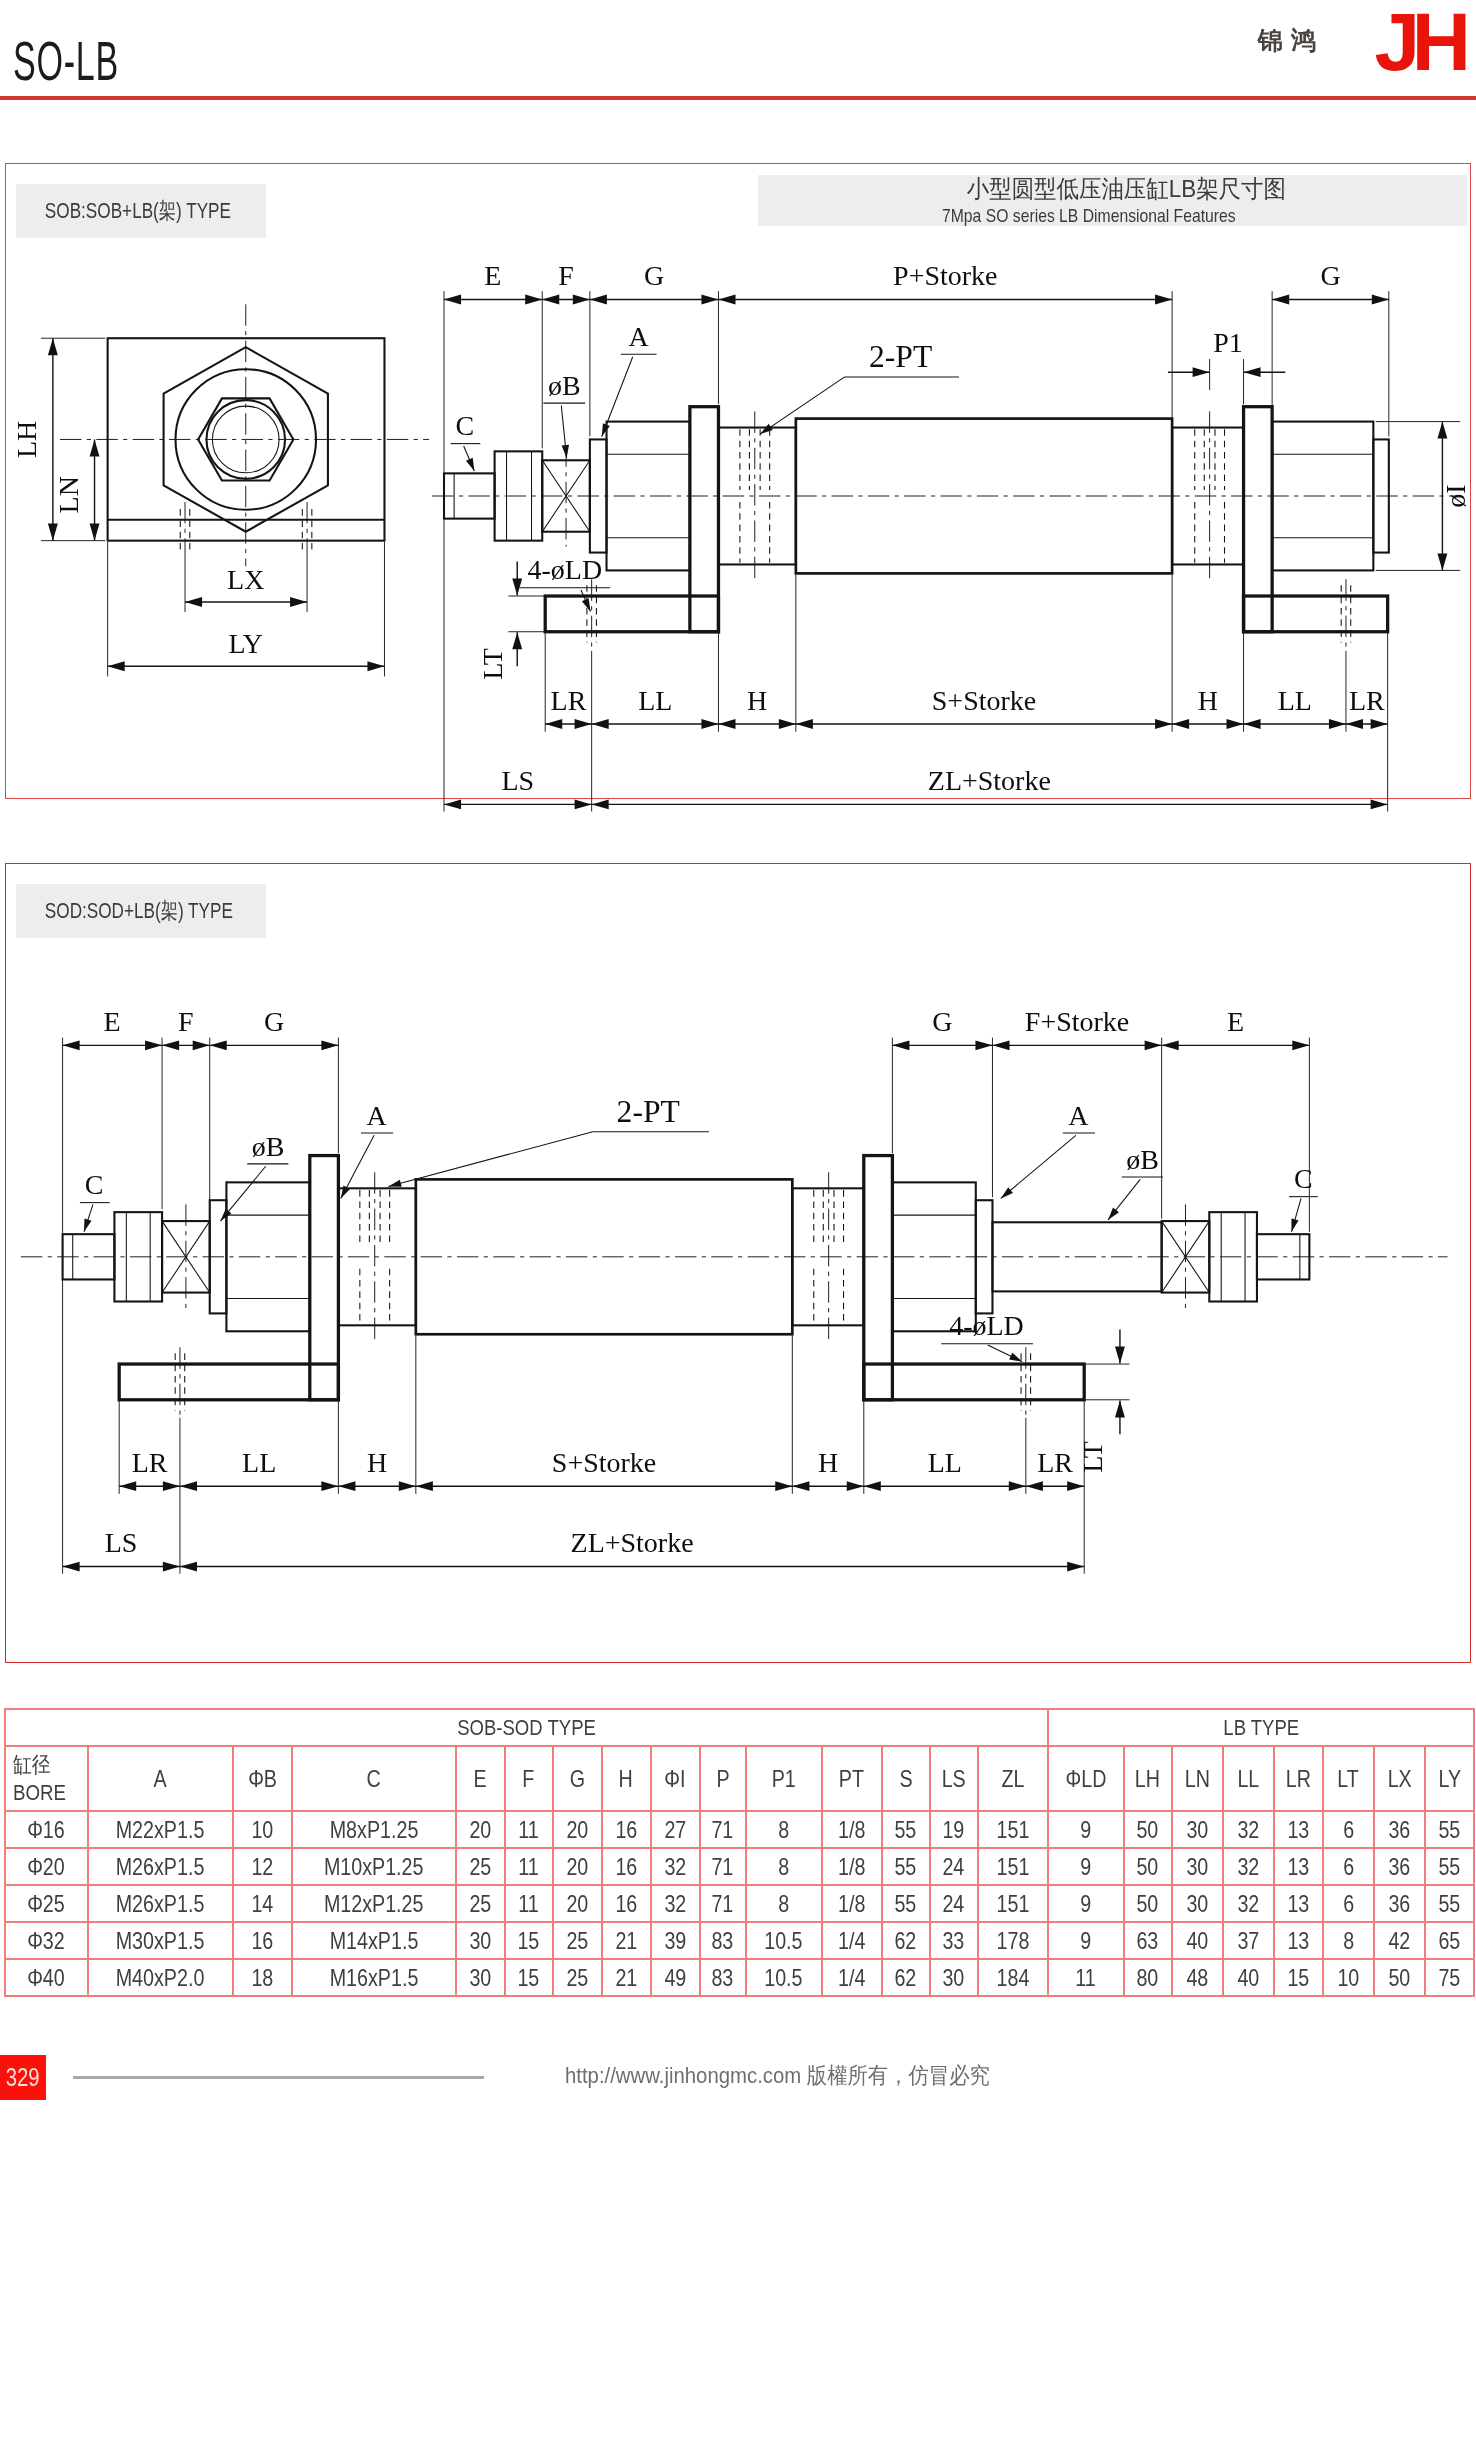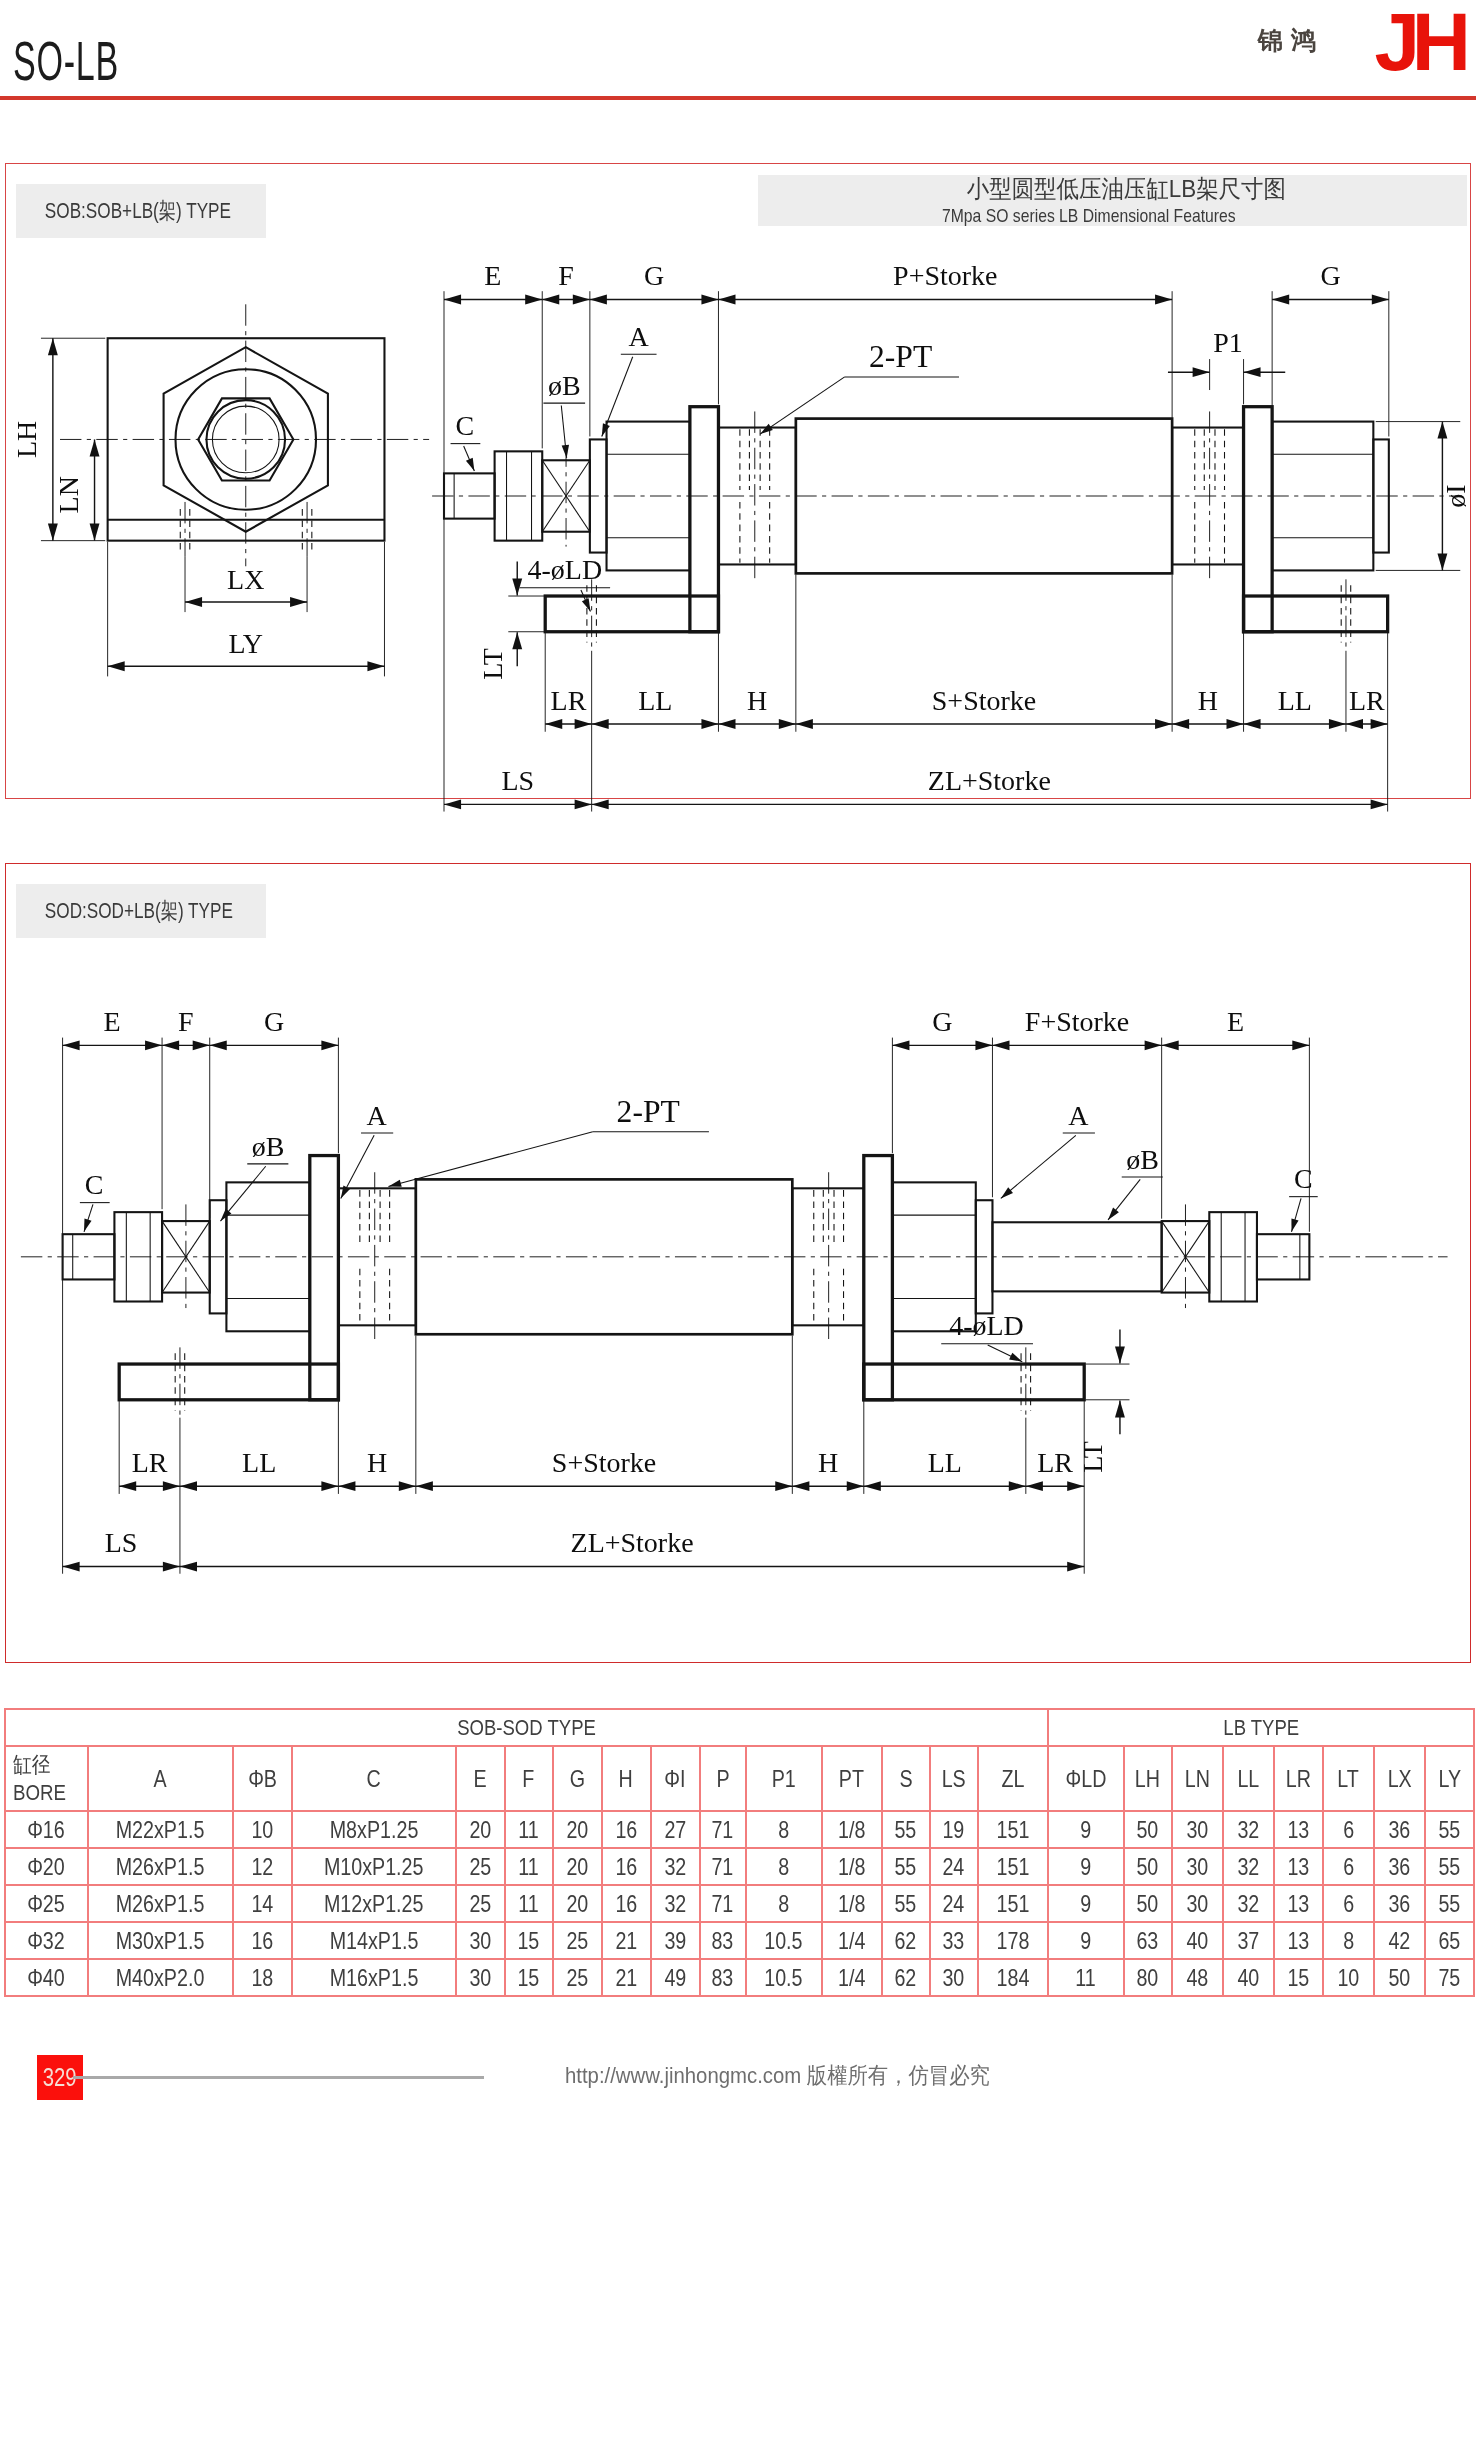--- a/index.html
+++ b/index.html
@@ -47,21 +47,21 @@
   .spec-table .grp{height:35px;font-size:22.6px;}
   .spec-table .hdr2 th{height:63px;font-size:24px;}
   .spec-table tbody td{height:35px;font-size:24px;}
   .spec-table .bore-th{text-align:left;}
   .bore-th .b{display:block;transform:scaleX(0.85);transform-origin:left center;
     font-size:22px;line-height:1.25;padding-left:8.3px;text-align:left;}
   .cx{display:inline-block;transform:scaleX(0.82);white-space:nowrap;}
 
   
   .page-badge{position:absolute;left:0;top:2055px;width:46px;height:45px;background:#fb100c;
-    display:flex;align-items:center;justify-content:center;margin-left:37px;}
+    display:flex;align-items:center;justify-content:center;}
   .page-badge span{color:#f5ded4;font-size:26px;transform:scaleX(0.78);}
   .foot-line{position:absolute;left:73px;top:2076px;width:411px;height:3px;background:#a9a9a9;}
   .copyright{position:absolute;left:565px;top:2060px;font-size:22.6px;color:#6e6e6e;
     transform:scaleX(0.9);transform-origin:left top;white-space:nowrap;}
 </style>
 </head>
 <body>
 
 <div class="hdr-title">SO-LB</div>
 <div class="logo">

